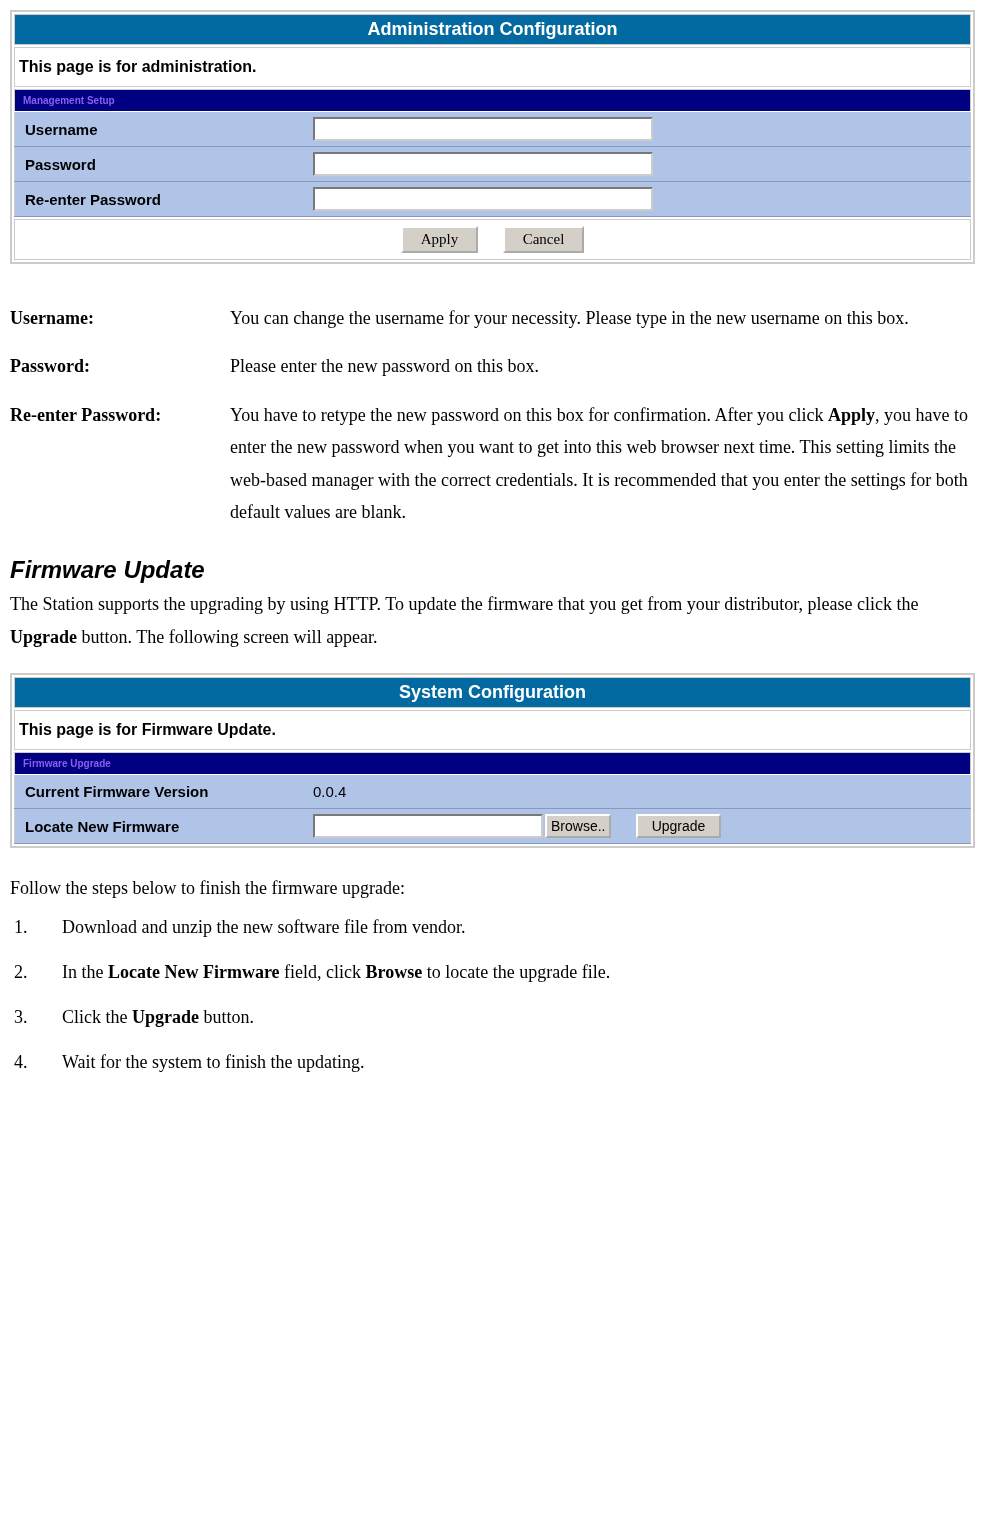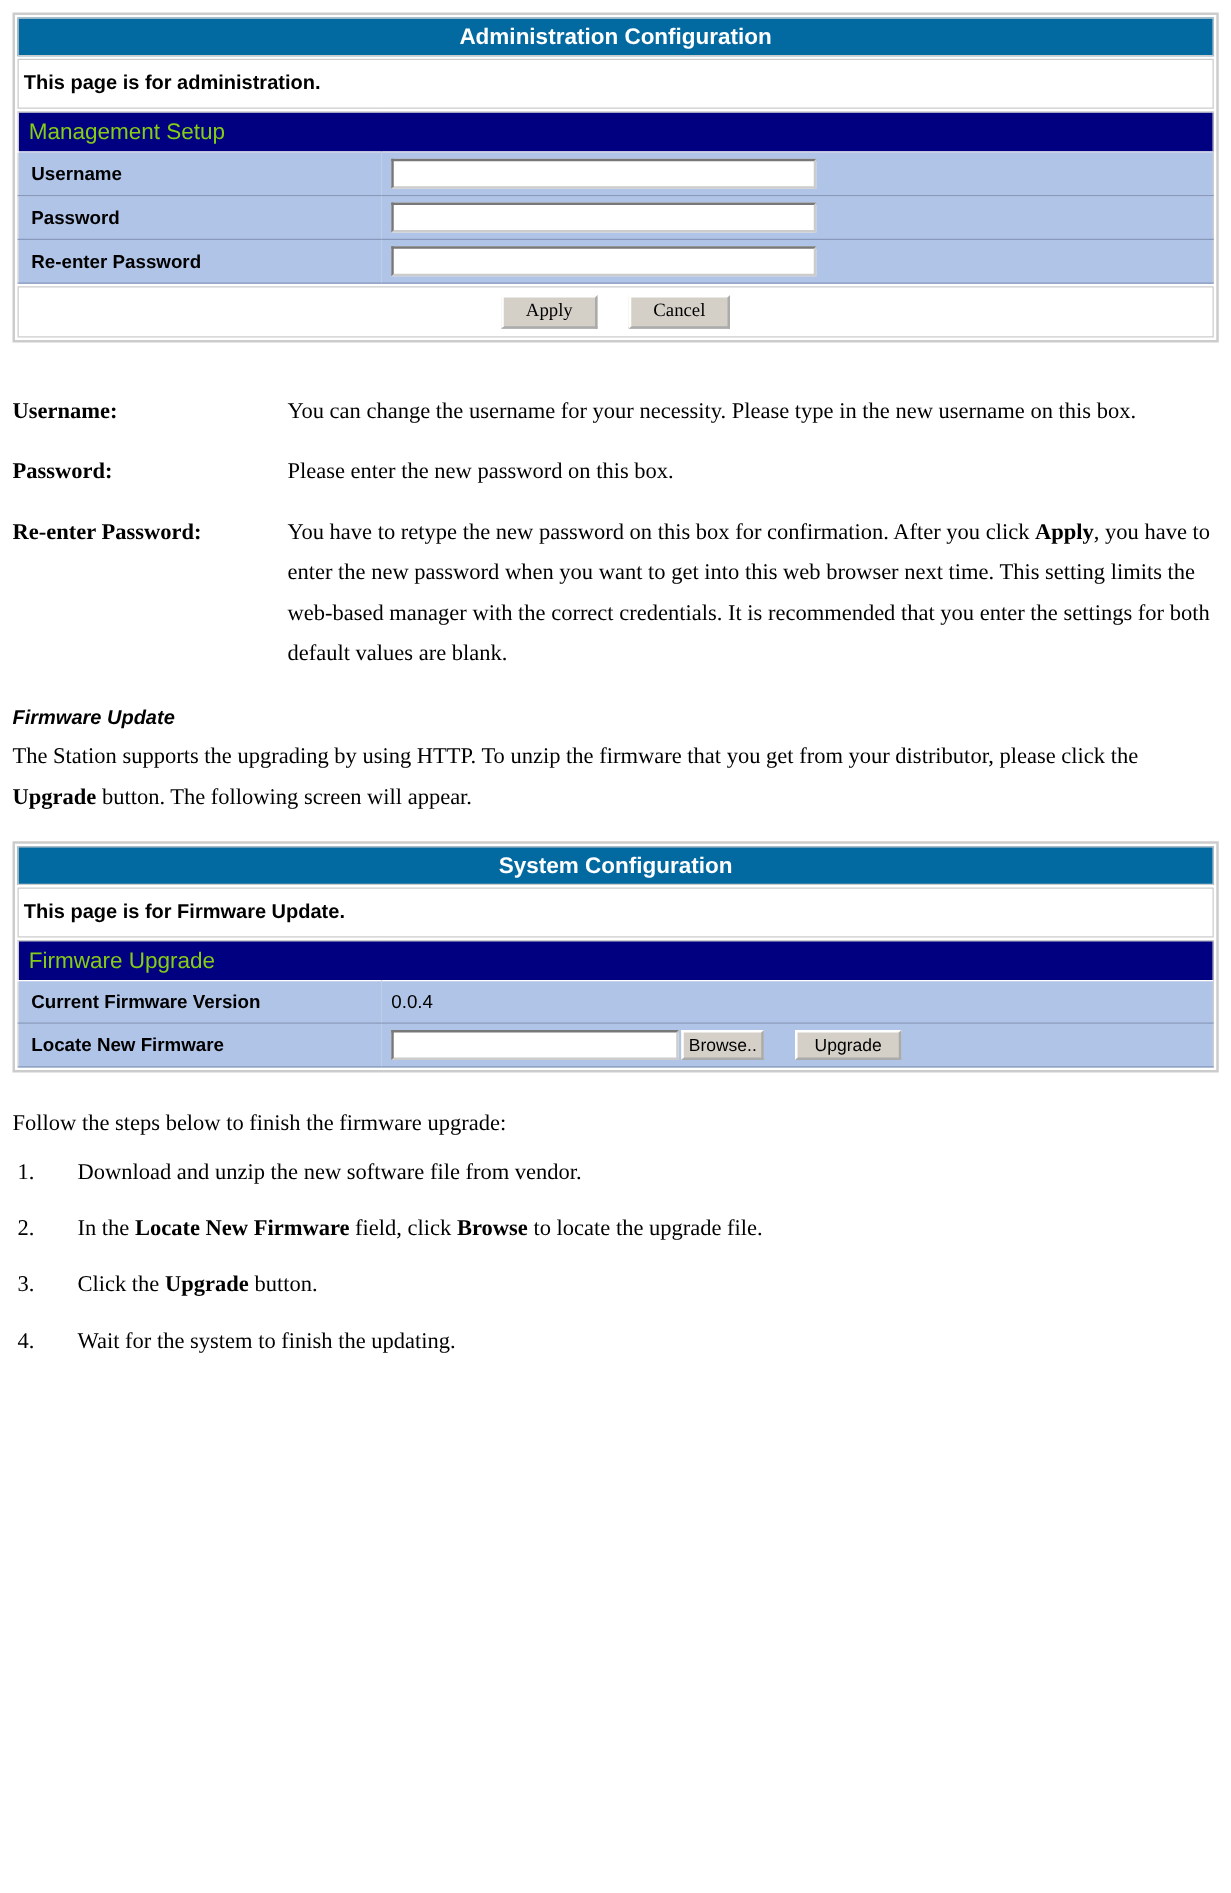--- a/index.html
+++ b/index.html
@@ -35,24 +35,24 @@
       background: #fff;
     }
     .inner-table {
       border: 1px solid #ccc;
       margin: 2px;
       width: calc(100% - 4px);
       border-collapse: collapse;
     }
     .section-header {
       background: #000080;
-      color: #84cc16;
-      font-weight: normal;
-      font-family: Arial, sans-serif;
-      font-size: 18px;
+      color: #8b5cf6;
+      font-weight: bold;
+      font-family: Arial, sans-serif;
+      font-size: 10px;
       padding: 5px 8px;
     }
     .form-row {
       background: #b0c4e8;
     }
     .form-label {
       font-family: Arial, sans-serif;
       font-weight: bold;
       font-size: 15px;
       padding: 8px 10px;
@@ -116,21 +116,21 @@
       line-height: 1.8;
     }
     .def-label {
       font-weight: bold;
       width: 220px;
     }
     .section-heading {
       font-family: Arial, sans-serif;
       font-weight: bold;
       font-style: italic;
-      font-size: 16px;
+      font-size: 24px;
       margin: 10px 0 4px 0;
     }
     .body-text {
       line-height: 1.8;
       margin-bottom: 20px;
     }
     ol {
       padding-left: 22px;
       margin: 10px 0;
     }
@@ -188,21 +188,21 @@
     <td class="def-label">Re-enter Password:</td>
     <td>
       <span>You have to retype the new password on this box for confirmation. After you click </span><b>Apply</b><span>, you have to enter the new password when you want to get into this web browser next time. This setting limits the web-based manager with the correct credentials. It is recommended that you enter the settings for both default values are blank.</span>
     </td>
   </tr>
 </tbody>
   </table>
 
 <div class="section-heading">Firmware Update</div>
 <div class="body-text">
-  <span>The Station supports the upgrading by using HTTP. To unzip the firmware that you get from your distributor, please click the </span><b>Upgrade</b><span> button. The following screen will appear.</span>
+  <span>The Station supports the upgrading by using HTTP. To update the firmware that you get from your distributor, please click the </span><b>Upgrade</b><span> button. The following screen will appear.</span>
 </div>
 
 <div class="panel">
   <div class="panel-header">System Configuration</div>
   <div class="panel-sub">This page is for Firmware Update.</div>
   <table class="inner-table">
     <tbody>
         <tr>
           <td colspan="2" class="section-header">Firmware Upgrade</td>
         </tr>

